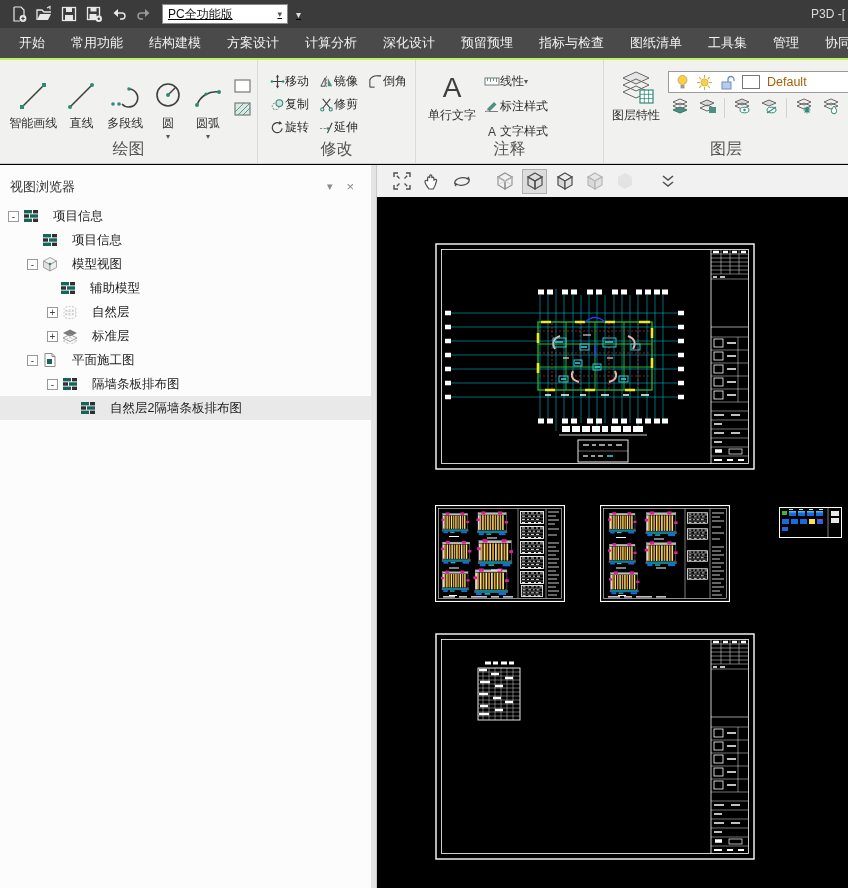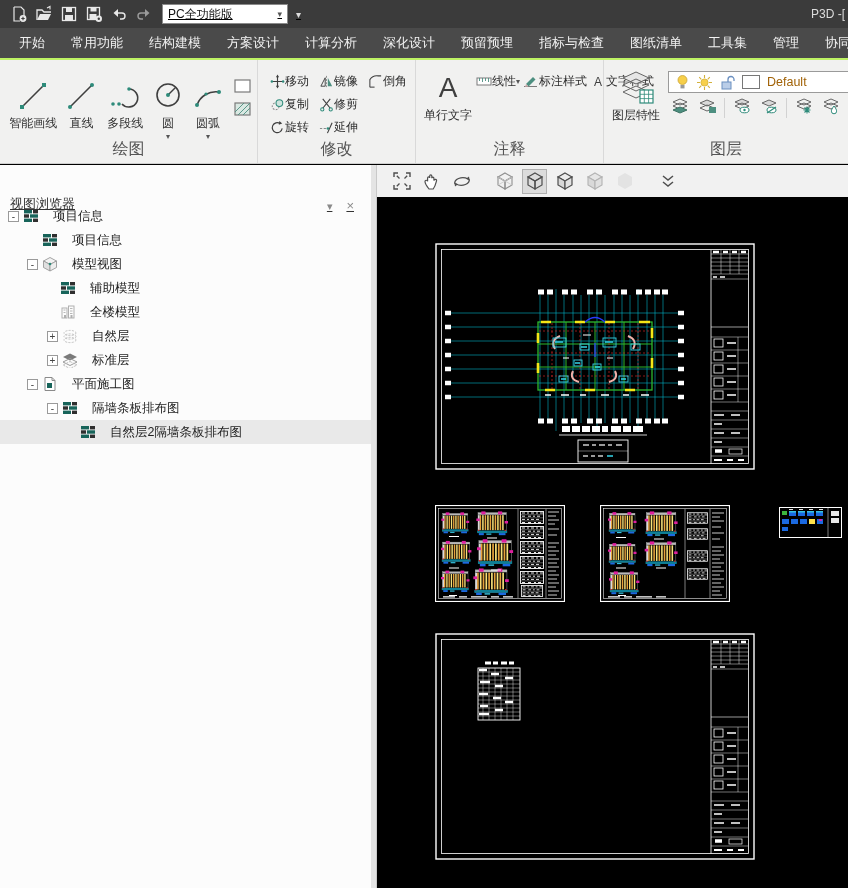--- a/index.html
+++ b/index.html
@@ -26,32 +26,32 @@
   .glabel{position:absolute;bottom:3px;left:0;width:100%;text-align:center;font-size:16px;color:#555;}
   .bigbtn{display:flex;flex-direction:column;align-items:center;padding-top:7px;}
   .bigbtn .lbl{font-size:12px;color:#2e2e2e;white-space:nowrap;margin-top:2px;}
   .drop{font-size:8px;color:#555;line-height:8px;margin-top:1px;}
   .smallrow{display:flex;align-items:center;font-size:12px;color:#2e2e2e;height:22px;white-space:nowrap;}
   .draw-wrap{display:flex;padding:2px 6px 0 8px;gap:6px;margin-top:8px;}
   .mini-col{display:flex;flex-direction:column;gap:5px;padding-top:9px;margin-left:2px;}
   .mod-wrap{display:grid;grid-auto-flow:column;grid-template-rows:repeat(3,22px);
             grid-template-columns:auto auto auto;gap:1px 10px;padding:10px 8px 0 12px;}
   .ann-wrap{display:flex;padding:2px 4px 0 8px;gap:4px;}
-  .ann-col{display:flex;gap:3px;padding-top:8px;}
+  .ann-col{display:flex;flex-direction:column;gap:3px;padding-top:8px;}
   .layer-wrap{display:flex;padding:2px 0 0 8px;gap:8px;}
   .layer-col{display:flex;flex-direction:column;gap:4px;padding-top:9px;}
   .layer-combo{height:22px;background:#fff;border:1px solid #9a9a9a;display:flex;align-items:center;
                gap:7px;padding:0 7px;width:226px;box-sizing:border-box;}
   .layer-combo .name{font-size:12.5px;color:#a16207;}
   .swatch{width:16px;height:12px;background:#fff;border:1px solid #777;}
   .layer-icons{display:flex;align-items:center;gap:7px;padding-left:2px;}
   .lsep{width:1px;height:20px;background:#d2d2d2;}
   
   .panel{position:absolute;top:165px;left:0;width:371px;bottom:0;background:#fcfcfc;}
-  .panel-header{height:35px;display:flex;align-items:flex-end;padding:13px 10px;font-size:13px;color:#333;text-decoration:underline;}
+  .panel-header{height:35px;display:flex;align-items:center;padding:4px 10px;font-size:13px;color:#333;}
   .panel-header .sp{flex:1;}
   .ph-ic{color:#8a8a8a;font-size:11px;padding:0 7px;}
   .tree{position:absolute;top:39px;left:0;right:0;}
   .trow{height:24px;display:flex;align-items:center;font-size:12.5px;color:#222;}
   .trow.selected{background:#e9e9e9;}
   .exp{width:11px;height:11px;border:1px solid #9a9a9a;background:#fff;font-size:10px;line-height:9px;
        text-align:center;color:#444;box-sizing:border-box;flex-shrink:0;}
   .ticon{width:16px;height:16px;flex-shrink:0;margin-left:4px;}
   .tlabel{margin-left:14px;white-space:nowrap;}
   .vdivider{position:absolute;top:165px;left:371px;width:6px;bottom:0;background:#e4e4e4;border-right:1px solid #c9c9c9;box-sizing:border-box;}
@@ -411,30 +411,20 @@
             <rect x="1" y="2" width="8" height="3.4" fill="#17645a"></rect>
             <rect x="10" y="2" width="5" height="3.4" fill="#2f2f2f"></rect>
             <rect x="1" y="6.3" width="5" height="3.4" fill="#2f2f2f"></rect>
             <rect x="7" y="6.3" width="8" height="3.4" fill="#17645a"></rect>
             <rect x="1" y="10.6" width="8" height="3.4" fill="#17645a"></rect>
             <rect x="10" y="10.6" width="5" height="3.4" fill="#2f2f2f"></rect>
           </svg></span>
       <span class="tlabel">辅助模型</span>
     </div>
 
-    <div class="trow">
-      <span class="ticon" style="margin-left:60px"><svg width="16" height="16" viewBox="0 0 16 16">
-            <rect x="2" y="4" width="5" height="10" fill="none" stroke="#b0b0b0" stroke-width="1"></rect>
-            <rect x="8.5" y="2" width="5.5" height="12" fill="none" stroke="#b0b0b0" stroke-width="1"></rect>
-            <path d="M3.5,6h2 M3.5,8.5h2 M10,4.5h2.5 M10,7h2.5 M10,9.5h2.5" stroke="#b0b0b0" stroke-width="0.9"></path>
-            <rect x="4" y="11" width="2" height="3" fill="#b0b0b0"></rect>
-            <rect x="10.5" y="11" width="2" height="3" fill="#b0b0b0"></rect>
-          </svg></span>
-      <span class="tlabel">全楼模型</span>
-    </div>
 
     <div class="trow">
       <span class="exp" style="margin-left:47px">+</span>
       <span class="ticon"><svg width="16" height="16" viewBox="0 0 16 16">
             <ellipse cx="8" cy="5" rx="6" ry="2.6" fill="none" stroke="#c2c2c2" stroke-width="1" stroke-dasharray="2 1.2"></ellipse>
             <ellipse cx="8" cy="8.5" rx="6" ry="2.6" fill="none" stroke="#c2c2c2" stroke-width="1" stroke-dasharray="2 1.2"></ellipse>
             <ellipse cx="8" cy="12" rx="6" ry="2.6" fill="none" stroke="#c2c2c2" stroke-width="1" stroke-dasharray="2 1.2"></ellipse>
           </svg></span>
       <span class="tlabel">自然层</span>
     </div>

